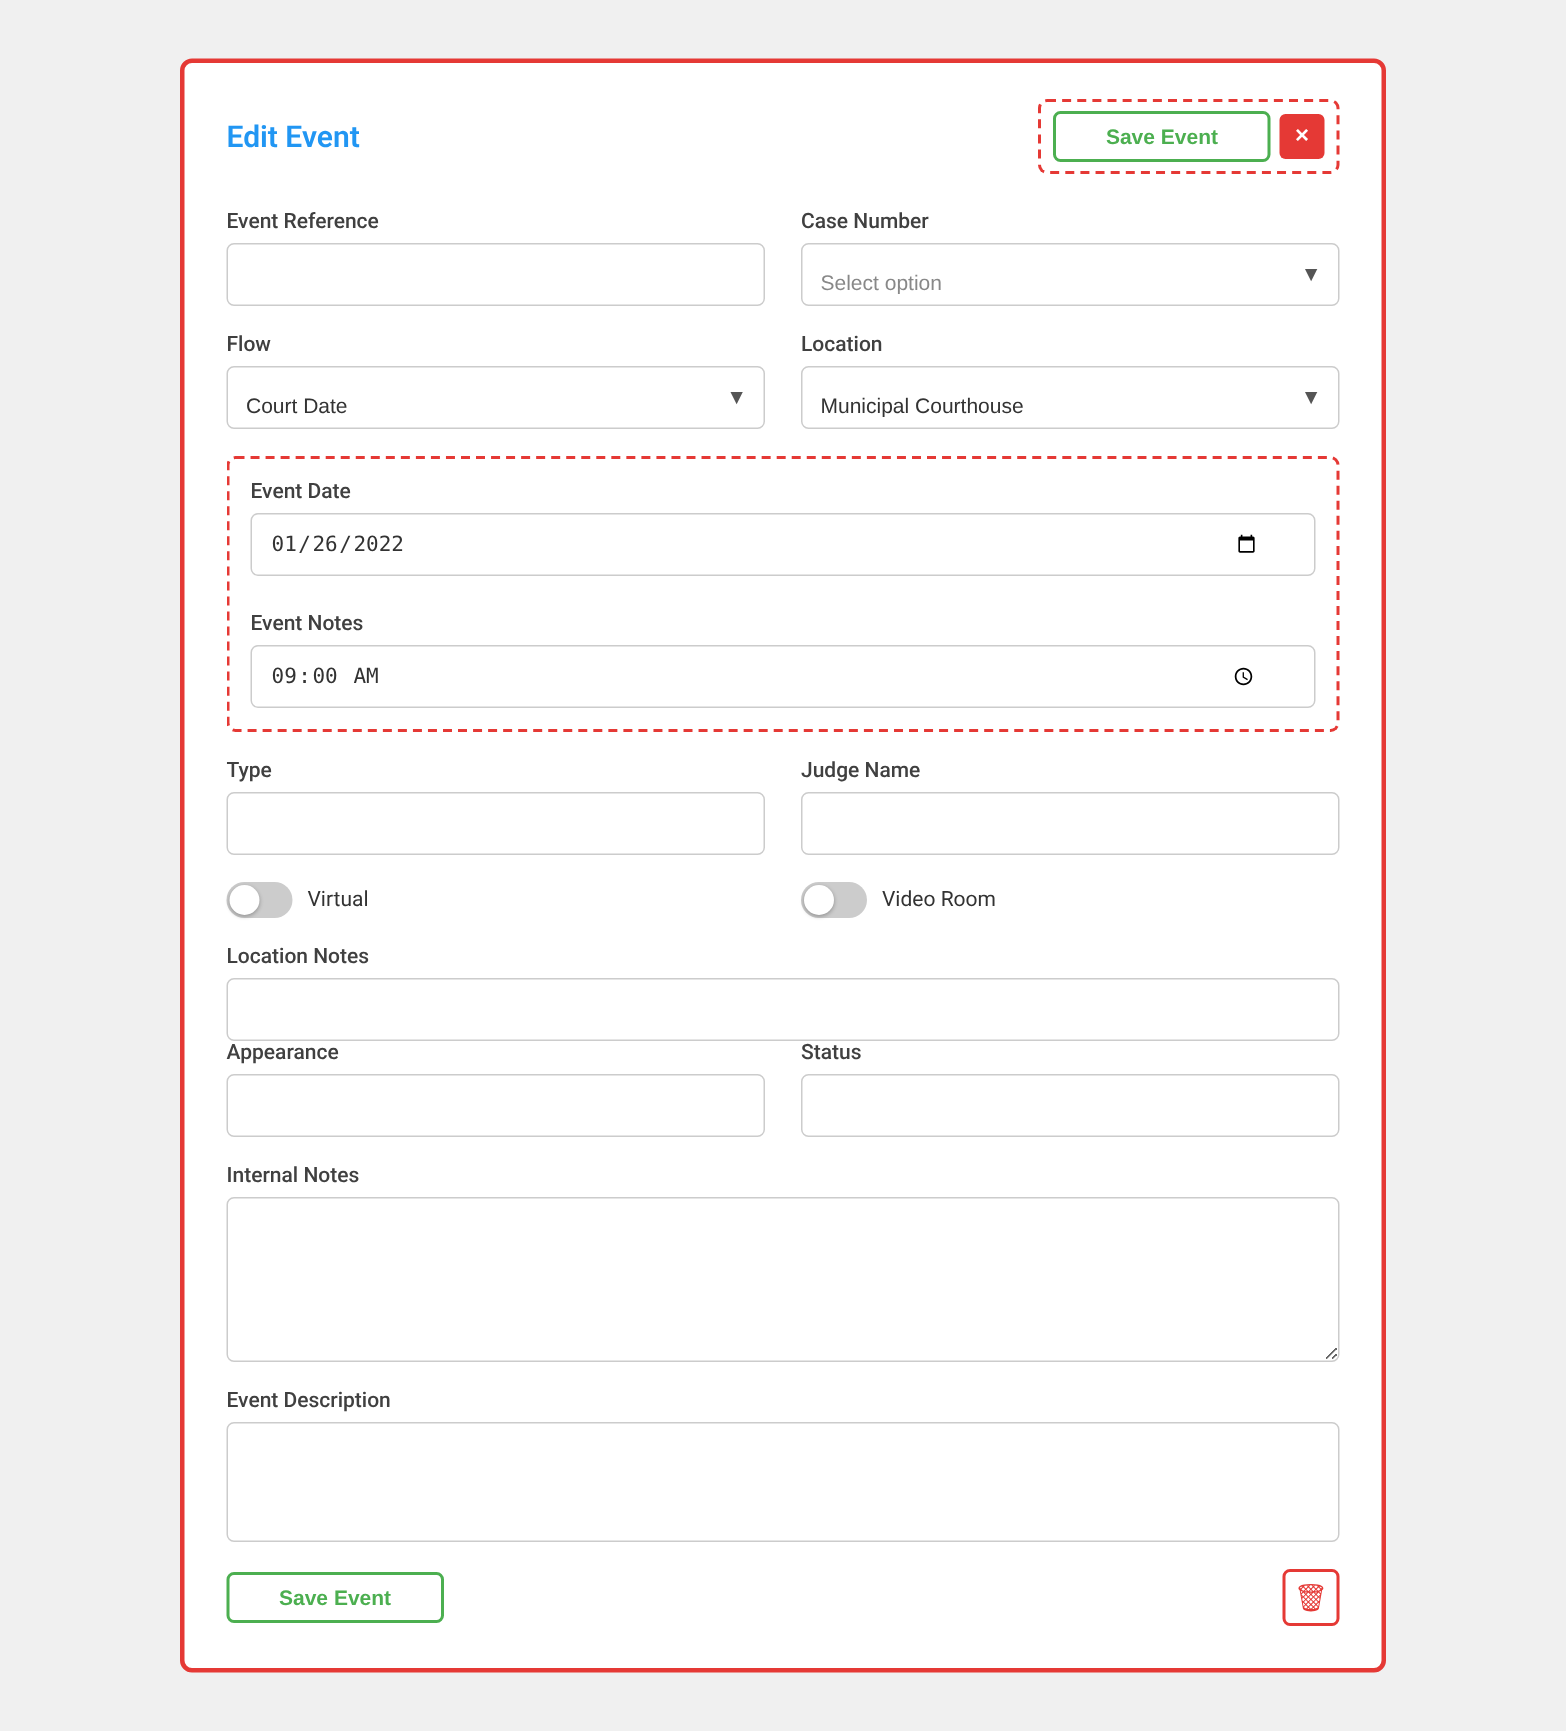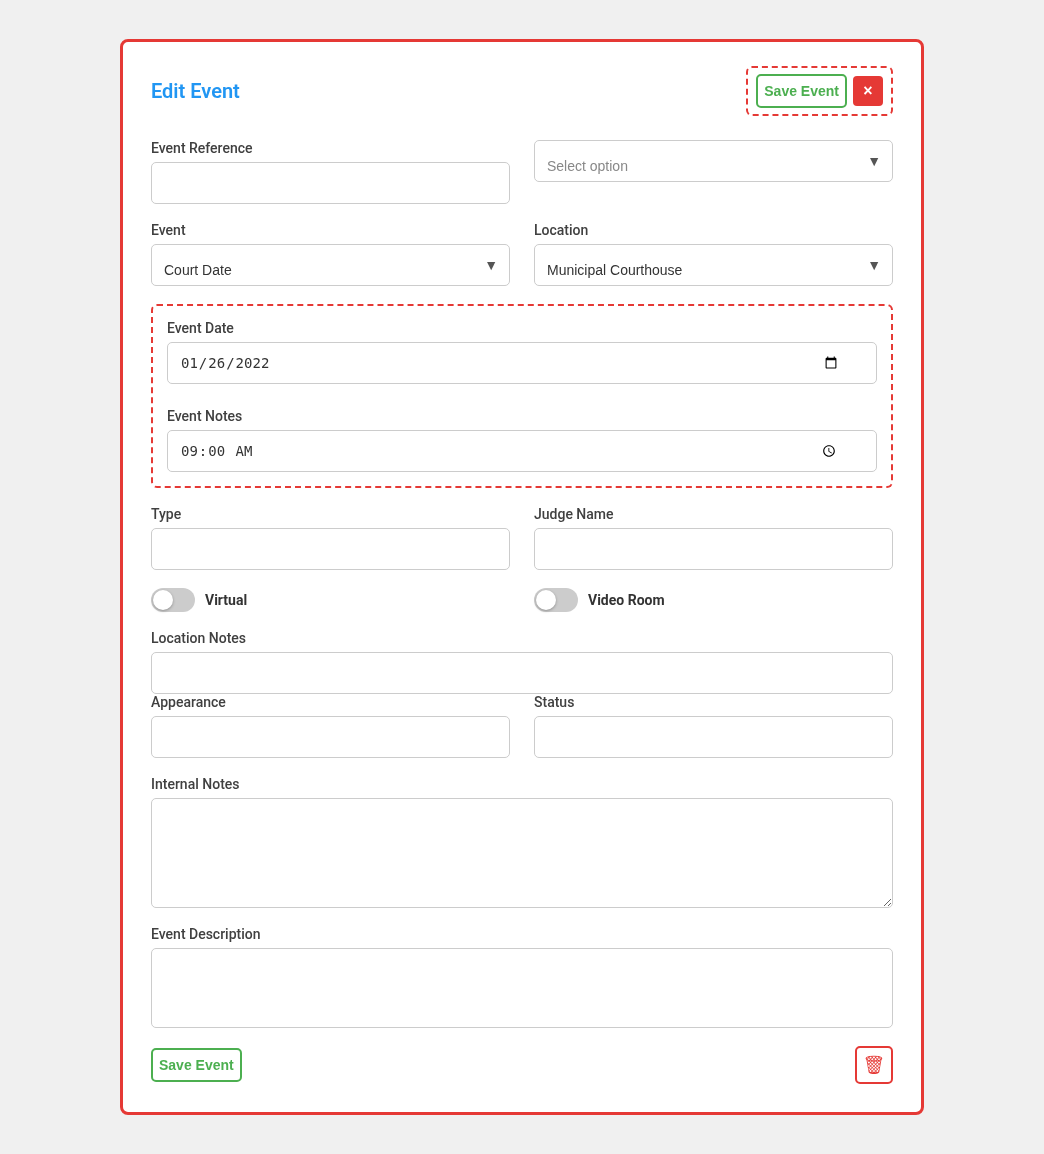--- a/index.html
+++ b/index.html
@@ -38,21 +38,21 @@
       border-radius: 6px;
       padding: 6px 8px;
     }
     .save-event-btn {
       background: #fff;
       border: 2px solid #4caf50;
       border-radius: 5px;
       color: #4caf50;
       font-size: 14px;
       font-weight: 600;
-      padding: 7px 6px;
+      padding: 7px 33px;
       cursor: pointer;
     }
     .close-btn {
       background: #e53935;
       border: none;
       border-radius: 4px;
       color: #fff;
       font-size: 16px;
       font-weight: bold;
       width: 30px;
@@ -123,21 +123,20 @@
     }
     .highlighted-section .form-row {
       margin-bottom: 0;
       flex-direction: column;
     }
     .toggle-row {
       display: flex;
       gap: 24px;
       margin-bottom: 18px;
       align-items: center;
-      font-weight: bold;
     }
     .toggle-group {
       display: flex;
       align-items: center;
       gap: 10px;
       flex: 1;
     }
     .toggle-switch {
       width: 44px;
       height: 24px;
@@ -221,32 +220,33 @@
       <button class="close-btn">×</button>
     </div>
   </div>
 
   <div class="form-row">
     <div class="form-group">
       <label class="form-label">Event Reference</label>
       <input type="text" class="form-input" value="" style="">
     </div>
     <div class="form-group">
+      <label class="form-label">Case Number</label>
       <div class="form-select-wrapper">
         <select class="form-select">
           <option value="" disabled="" selected="">Select option</option>
         </select>
         <span class="select-arrow">▼</span>
       </div>
     </div>
   </div>
 
   <div class="form-row">
     <div class="form-group">
-      <label class="form-label">Event</label>
+      <label class="form-label">Flow</label>
       <div class="form-select-wrapper">
         <select class="form-select has-value">
           <option value="Court Date" selected="">Court Date</option>
           <option value="Other">Other</option>
         </select>
         <span class="select-arrow">▼</span>
       </div>
     </div>
     <div class="form-group">
       <label class="form-label">Location</label>

